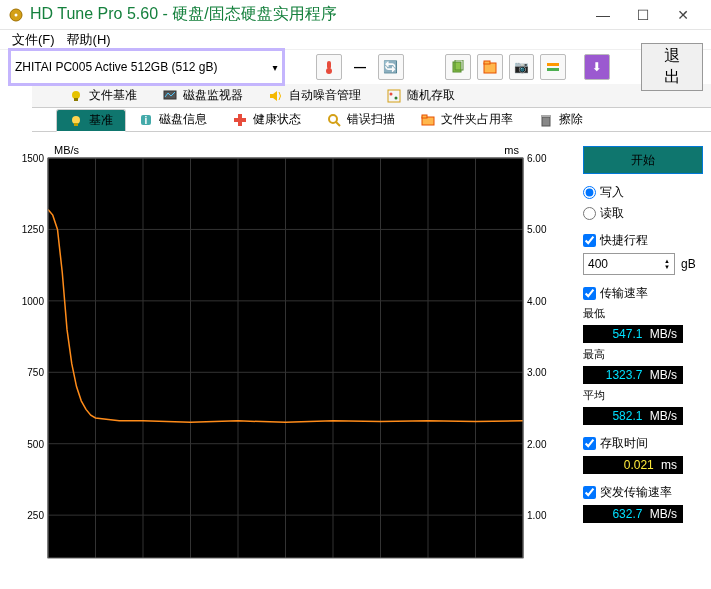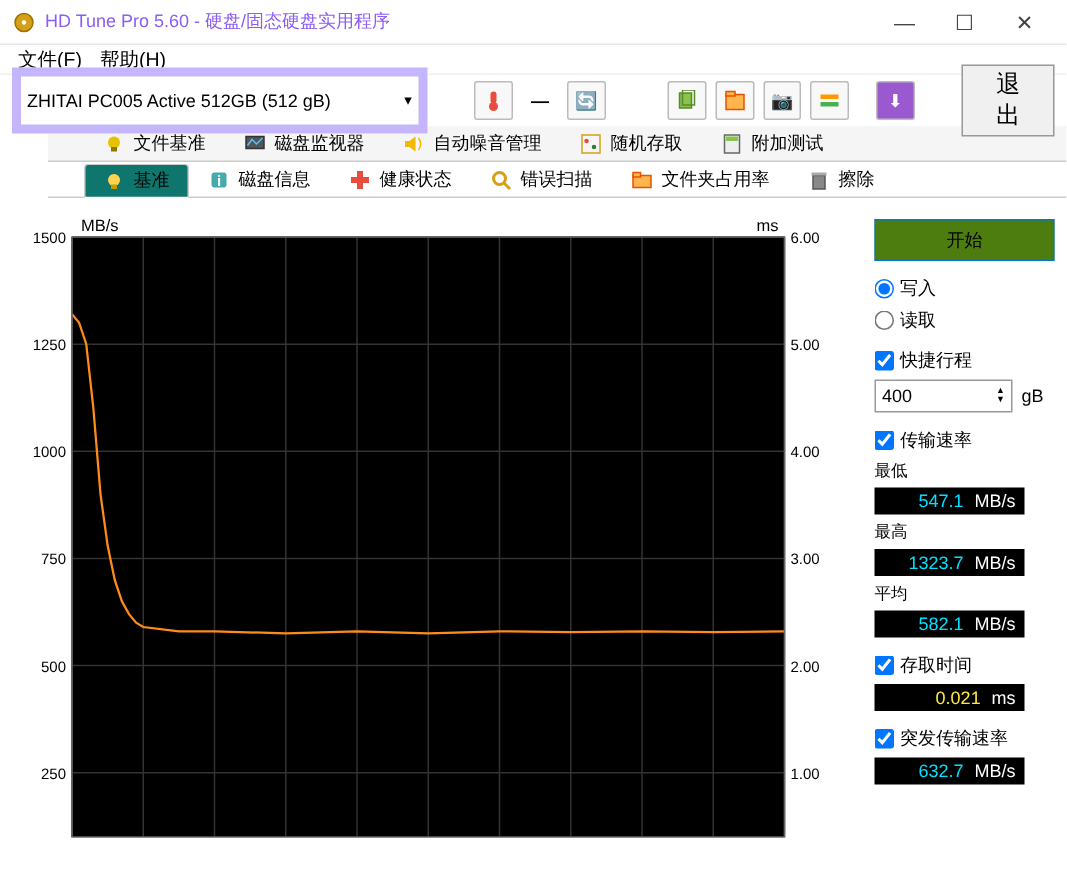--- a/index.html
+++ b/index.html
@@ -1,31 +1,31 @@
 <!DOCTYPE html>
 <html><head>
 <meta charset="utf-8">
 <style>
 * { box-sizing: border-box; margin: 0; padding: 0; font-family: "Microsoft YaHei", "SimSun", sans-serif; }
 body { background: #fff; width: 711px; height: 589px; overflow: hidden; color: #000; font-size: 12px; }
 
 
 .titlebar { height: 30px; background: #fff; border-bottom: 1px solid #e5e5e5; display: flex; align-items: center; padding: 0 8px; }
 .titlebar .app-icon { width: 16px; height: 16px; margin-right: 6px; }
-.titlebar .title { flex: 1; color: #8b5cf6; font-size: 12px; }
+.titlebar .title { flex: 1; color: #15803d; font-size: 16px; }
 .titlebar .winbtns { display: flex; }
 .titlebar .winbtn { width: 40px; height: 30px; display: flex; align-items: center; justify-content: center; color: #444; font-size: 14px; }
 
 
 .menubar { height: 20px; display: flex; align-items: center; padding: 0 6px; border-bottom: 1px solid #f0f0f0; }
 .menubar .menuitem { padding: 0 6px; font-size: 13px; }
 
 
 .toolbar { height: 34px; display: flex; align-items: center; padding: 4px 8px; gap: 6px; }
-.drive-select { height: 22px; width: 280px; border: 6px solid #c4b5fd; background: #fff; font-family: "Consolas", monospace; font-size: 12px; padding: 16px 4px; display: flex; align-items: center; justify-content: space-between; }
+.drive-select { height: 22px; width: 280px; border: 3px solid #c4b5fd; background: #fff; font-family: "Consolas", monospace; font-size: 12px; padding: 16px 4px; display: flex; align-items: center; justify-content: space-between; }
 .drive-select .arrow { font-size: 10px; }
 .toolbtn { width: 26px; height: 26px; border: 1px solid #bbb; border-radius: 2px; display: flex; align-items: center; justify-content: center; background: #f8f8f8; }
 .toolbtn.purple { background: #9b59d0; color: #fff; }
 .toolbar .spacer { width: 20px; }
 .exit-btn { padding: 2px 14px; border: 1px solid #999; background: #f0f0f0; font-size: 16px; }
 
 
 .tabstrip { display: flex; height: 24px; border-bottom: 1px solid #ccc; background: #f5f5f5; padding-left: 24px; margin-left: 32px; }
 .tabstrip.row2 { background: #fff; border-bottom: 1px solid #ccc; }
 .tab { display: flex; align-items: center; padding: 0 12px; gap: 6px; font-size: 12px; cursor: default; border: 1px solid transparent; position: relative; }
@@ -37,21 +37,21 @@
 .main { display: flex; height: calc(589px - 30px - 20px - 34px - 24px - 24px); padding: 8px 8px 0 8px; gap: 8px; }
 .chart-area { flex: 1; position: relative; }
 .side-panel { width: 120px; display: flex; flex-direction: column; gap: 10px; padding-top: 6px; }
 
 
 #chart-svg { display: block; }
 .axis-text { font-size: 10px; fill: #000; }
 .axis-title { font-size: 11px; fill: #000; }
 
 
-.start-btn { width: 100%; height: 28px; border: 1px solid #0078d7; background: #4d7c0f; font-size: 12px; }
+.start-btn { width: 100%; height: 28px; border: 1px solid #0078d7; background: #0f766e; font-size: 12px; }
 .radio-row, .check-row { display: flex; align-items: center; gap: 4px; font-size: 12px; }
 .num-input { width: 92px; height: 22px; border: 1px solid #999; display: flex; align-items: center; padding: 0 4px; font-family: Consolas, monospace; justify-content: space-between; }
 .num-input .spinners { display: flex; flex-direction: column; font-size: 6px; line-height: 6px; }
 .stat-label { font-size: 11px; }
 .stat-value { background: #000; color: #00e0ff; font-family: Consolas, monospace; font-size: 12px; padding: 2px 6px; width: 100px; text-align: right; }
 .stat-value .unit { color: #fff; }
 .stat-value.yellow { color: #ffeb3b; }
 .section { display: flex; flex-direction: column; gap: 4px; }
 input[type=radio], input[type=checkbox] { margin: 0; }
 </style>
@@ -140,27 +140,20 @@
         </svg></span>
     <span class="tab-label">自动噪音管理</span>
   </div>
   <div class="tab">
     <span class="tab-icon"><svg viewBox="0 0 14 14" width="14" height="14">
           <rect x="1" y="1" width="12" height="12" fill="none" stroke="#d4a017"></rect>
           <circle cx="4" cy="5" r="1.5" fill="#e74c3c"></circle>
           <circle cx="9" cy="9" r="1.5" fill="#2e7d32"></circle>
         </svg></span>
     <span class="tab-label">随机存取</span>
-  </div>
-  <div class="tab">
-    <span class="tab-icon"><svg viewBox="0 0 14 14" width="14" height="14">
-          <rect x="2" y="1" width="10" height="12" fill="#eee" stroke="#666"></rect>
-          <rect x="3" y="2" width="8" height="3" fill="#8bc34a"></rect>
-        </svg></span>
-    <span class="tab-label">附加测试</span>
   </div>
 </div>
 
 <div class="tabstrip row2">
   <div class="tab active">
     <span class="tab-icon"><svg viewBox="0 0 14 14" width="14" height="14">
           <circle cx="7" cy="6" r="4" fill="#ffd54f"></circle>
           <rect x="5" y="9" width="4" height="3" fill="#bfa000"></rect>
         </svg></span>
     <span class="tab-label">基准</span>

